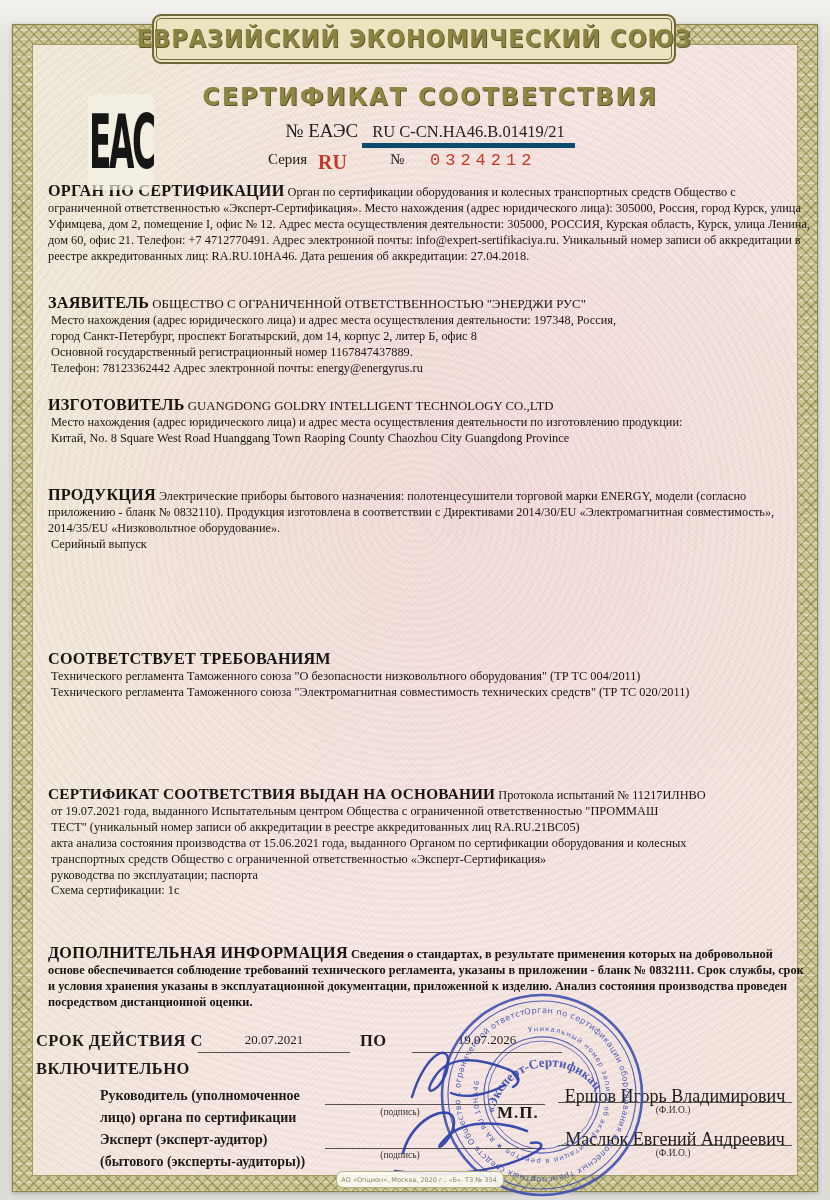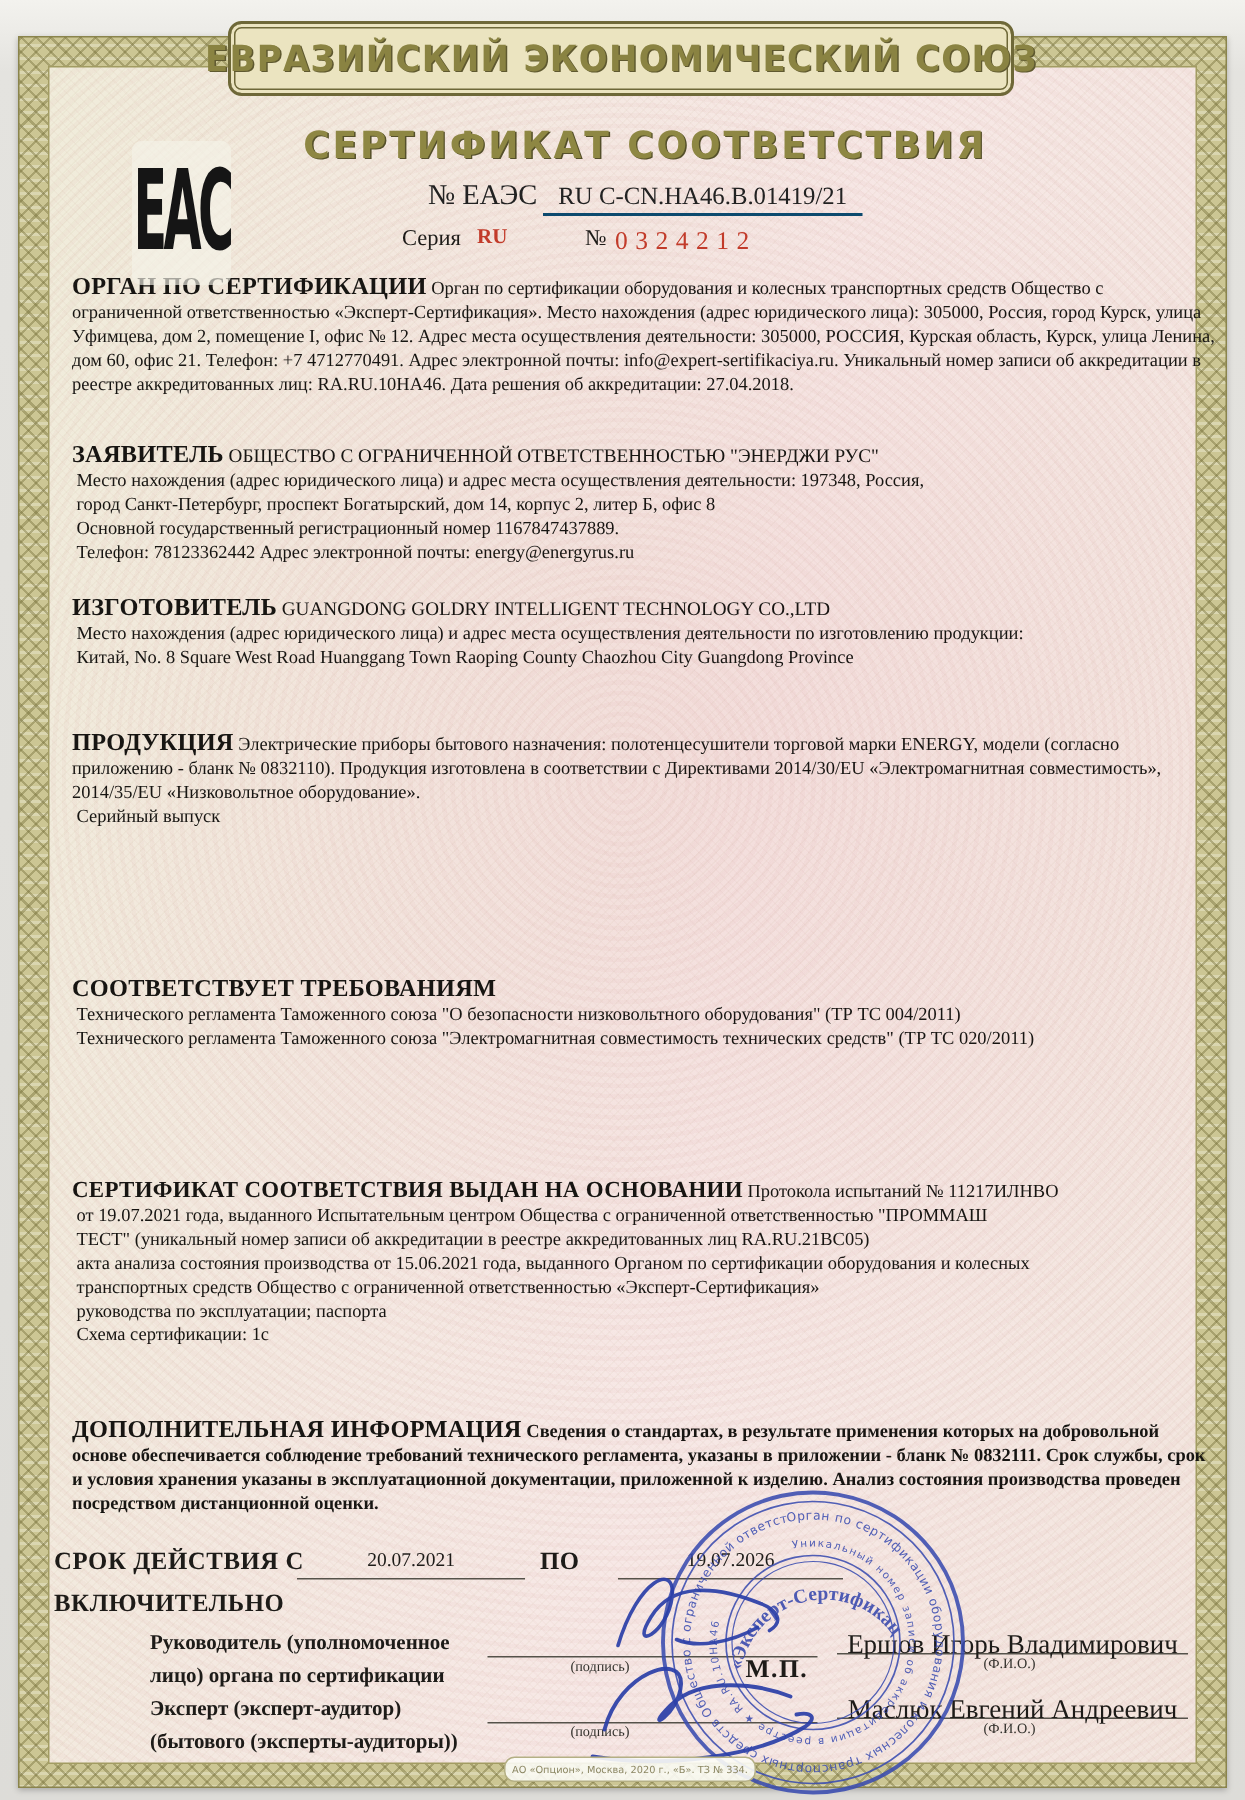--- a/index.html
+++ b/index.html
@@ -53,26 +53,26 @@
   .doc-title{
     position:absolute;left:110px;top:82px;width:640px;text-align:center;z-index:3;
     font-family:"DejaVu Sans", sans-serif;font-weight:800;font-size:25px;
     color:#8e8743;letter-spacing:2px;text-shadow:1px 1px 0 #55502a;transform:scaleX(.96);
   }
   .number-line{
     position:absolute;left:150px;top:120px;width:560px;text-align:center;z-index:3;
     font-size:16px;color:#222;
   }
   .number-line .lbl{font-size:19px;}
-  .number-line .val{border-bottom:2px solid #0c4a6e;padding:0 10px 2px 10px;font-size:16.5px;}
+  .number-line .val{border-bottom:5px solid #0c4a6e;padding:0 10px 2px 10px;font-size:16.5px;}
   .series-line{position:absolute;top:151px;left:0;width:830px;z-index:3;font-size:15px;}
   .series-line .s-lbl{position:absolute;left:268px;}
-  .series-line .s-val{position:absolute;left:318px;color:#c23b2a;font-weight:bold;font-size:14px;}
+  .series-line .s-val{position:absolute;left:318px;color:#c23b2a;font-weight:bold;font-size:20px;}
   .series-line .b-lbl{position:absolute;left:390px;}
-  .series-line .b-val{position:absolute;left:410px;color:#c23b2a;font-size:17px;letter-spacing:5px;font-family:Liberation Serif, serif;}
+  .series-line .b-val{position:absolute;left:430px;color:#c23b2a;font-size:17px;letter-spacing:5px;font-family:Liberation Mono, monospace;}
   
   .sec{position:absolute;left:48px;width:764px;z-index:2;font-size:12.3px;line-height:15.9px;color:#171512;}
   .sec b.h1{font-size:16.2px;letter-spacing:.2px;}
   .sec .upname{font-size:12.8px;}
   .sec .line{padding-left:3px;}
   .h-block{position:absolute;left:36px;z-index:2;font-weight:bold;font-size:16.2px;color:#171512;}
   .code-val{font-size:13px;margin-left:26px;font-weight:normal;}
   
   .valid-lbl{position:absolute;left:36px;z-index:2;font-weight:bold;font-size:16.5px;letter-spacing:.4px;}
   .date{position:absolute;z-index:2;font-size:13px;text-align:center;}

